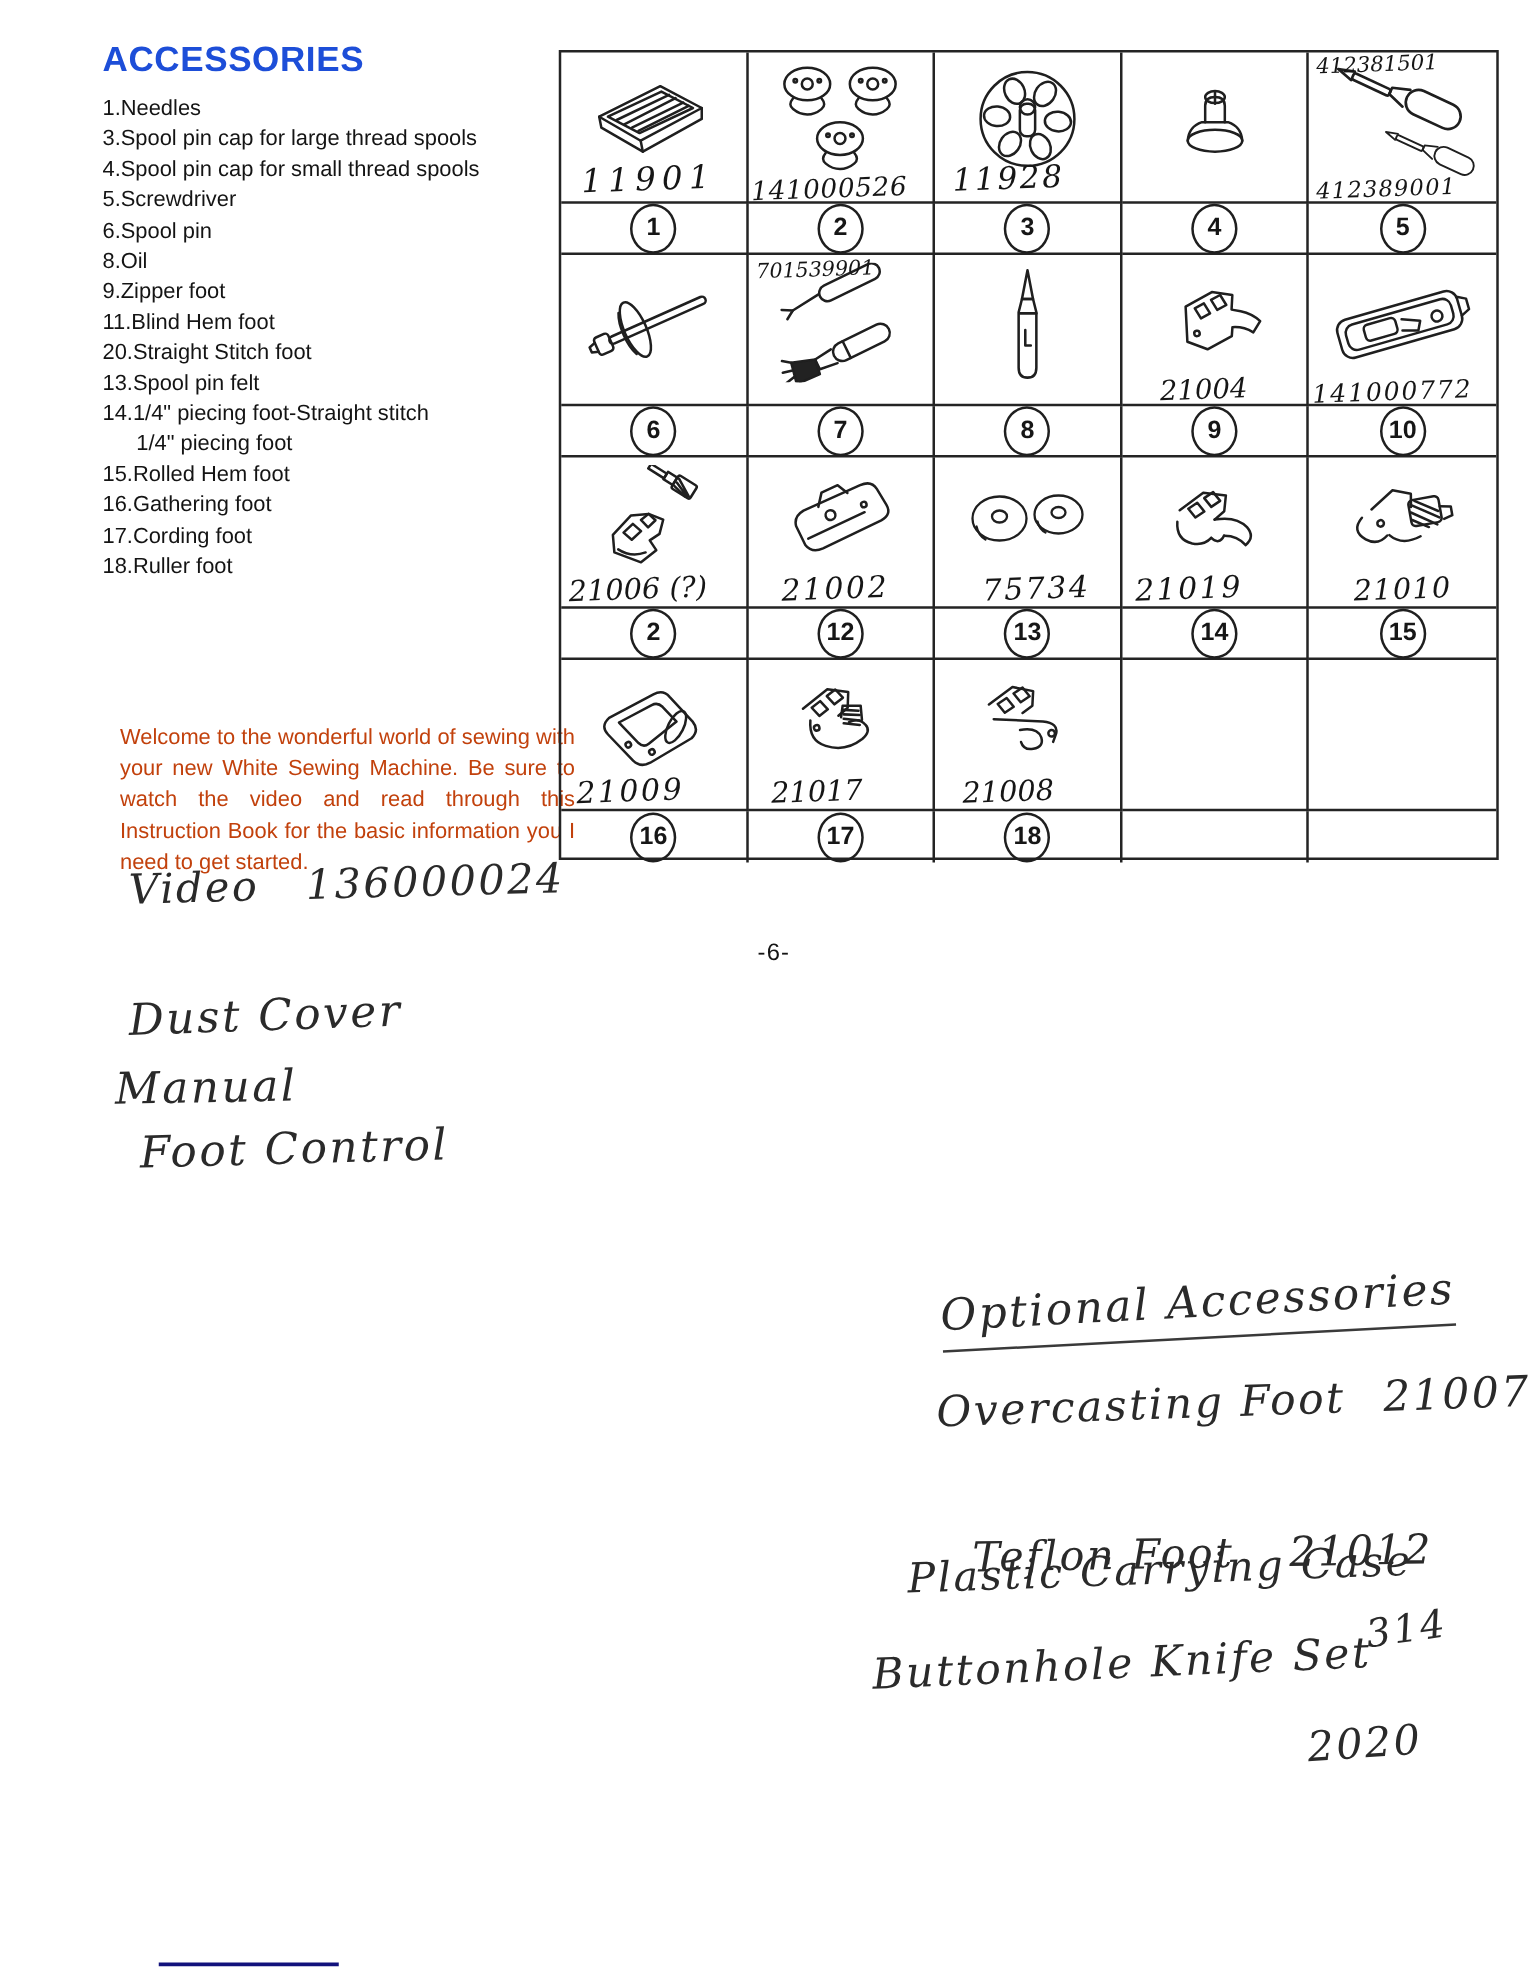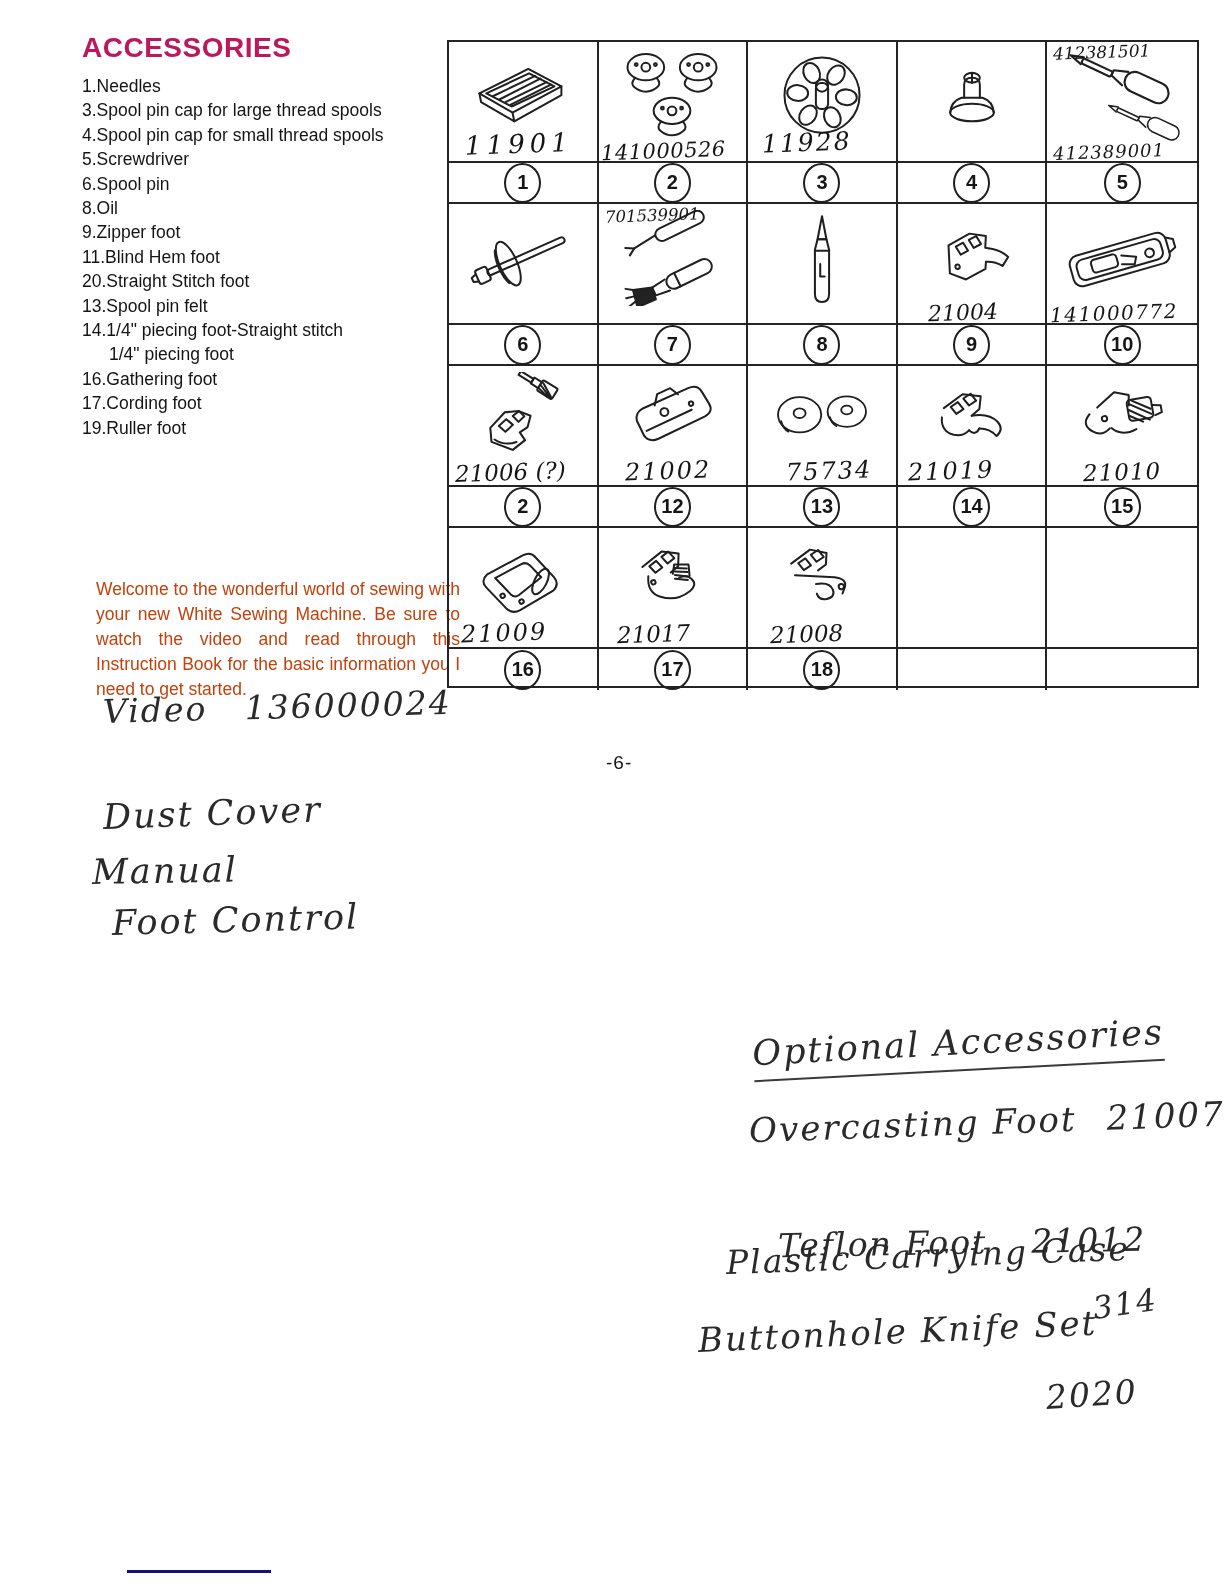--- a/index.html
+++ b/index.html
@@ -3,21 +3,21 @@
 <meta charset="utf-8">
 <style>
   html,body{margin:0;padding:0;background:#ffffff;}
   .page{
     position:relative;width:1224px;height:1584px;background:#fff;
     font-family:"Liberation Sans",sans-serif;color:#1a1a1a;overflow:hidden;
   }
   
   .title{
     position:absolute;left:82px;top:32px;margin:0;
-    font-size:28px;font-weight:800;letter-spacing:.5px;color:#be185d;
+    font-size:28px;font-weight:800;letter-spacing:.5px;color:#1d4ed8;
   }
   .acc-list{
     position:absolute;left:82px;top:74px;margin:0;padding:0;list-style:none;
     font-size:17.5px;line-height:24.4px;color:#141414;
   }
   .acc-list .sub{padding-left:27px;}
   .welcome{
     position:absolute;left:96px;top:577px;width:364px;margin:0;
     font-size:17.5px;line-height:25px;text-align:justify;color:#c2410c;
   }
@@ -284,23 +284,24 @@
       <li>3.Spool pin cap for large thread spools</li>
       <li>4.Spool pin cap for small thread spools</li>
       <li>5.Screwdriver</li>
       <li>6.Spool pin</li>
       <li>8.Oil</li>
       <li>9.Zipper foot</li>
       <li>11.Blind Hem foot</li>
       <li>20.Straight Stitch foot</li>
       <li>13.Spool pin felt</li>
       <li>14.1/4" piecing foot-Straight stitch<div class="sub">1/4" piecing foot</div></li>
+      <li>15.Rolled Hem foot</li>
       <li>16.Gathering foot</li>
       <li>17.Cording foot</li>
-      <li>19.Ruller foot</li>
+      <li>18.Ruller foot</li>
     </ul>
 
   <p class="welcome">Welcome to the wonderful world of sewing with your new White Sewing Machine. Be sure to watch the video and read through this Instruction Book for the basic information you I need to get started.</p>
 
   <div class="hw hw-video">Video   136000024</div>
 
   <div class="acc-table">
       <div class="cell img-cell ic-1">
         <svg class="item-art">
           <use href="#needle-set-icon"></use>

